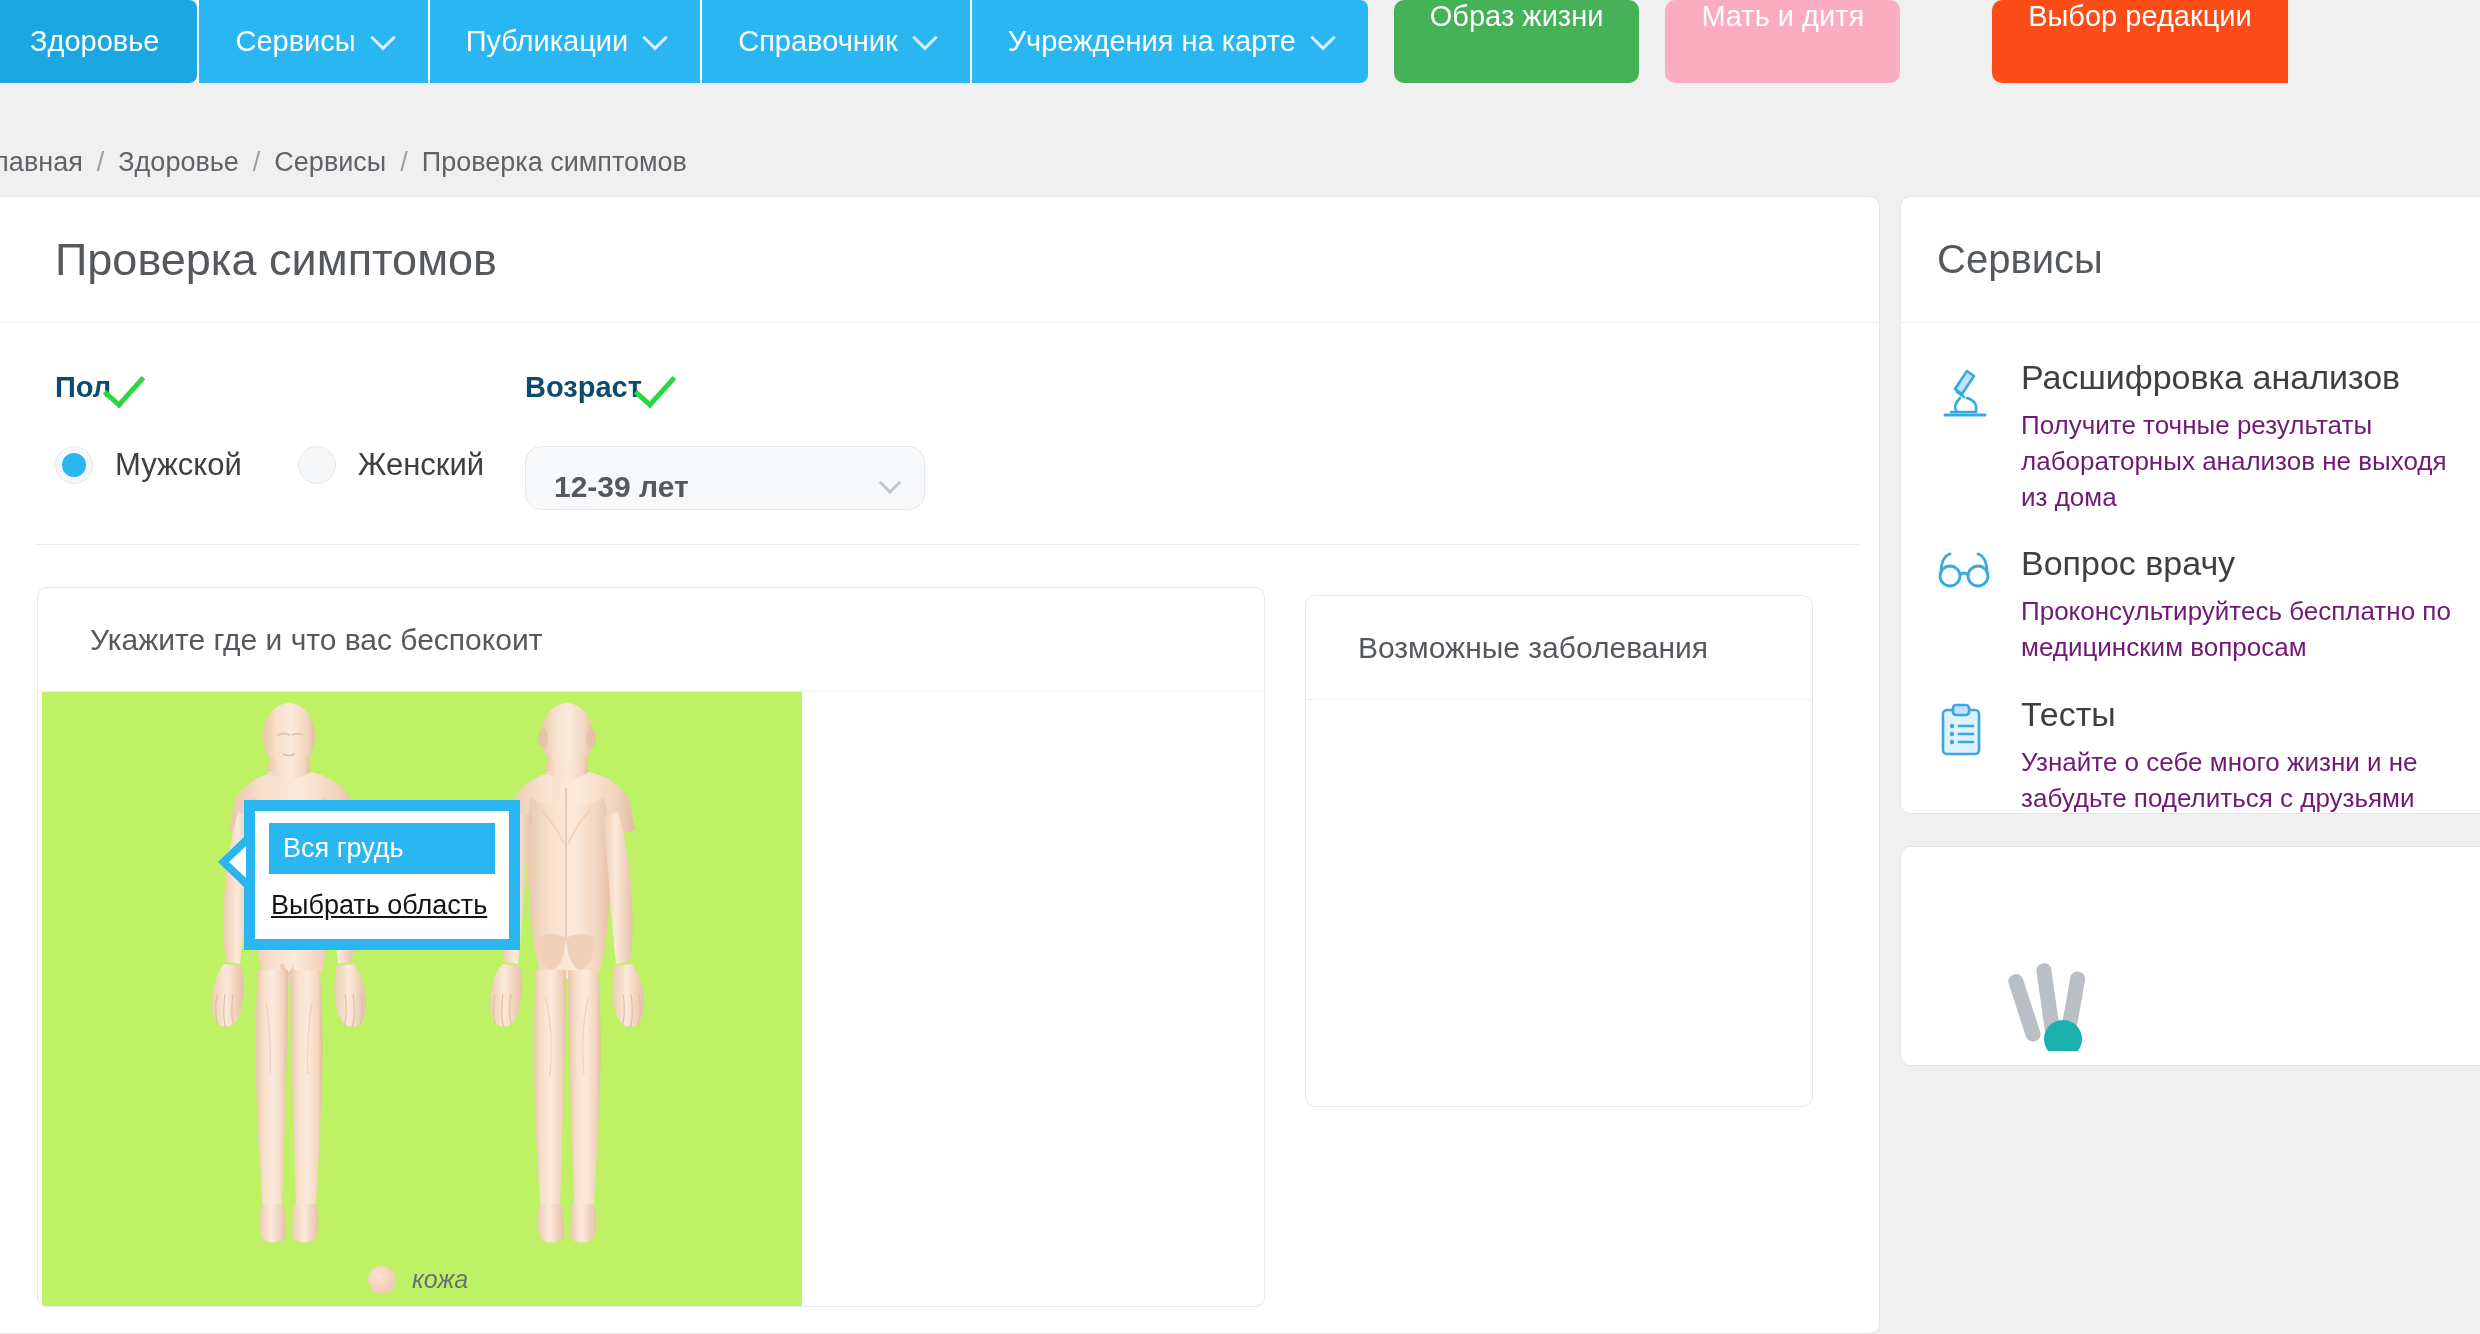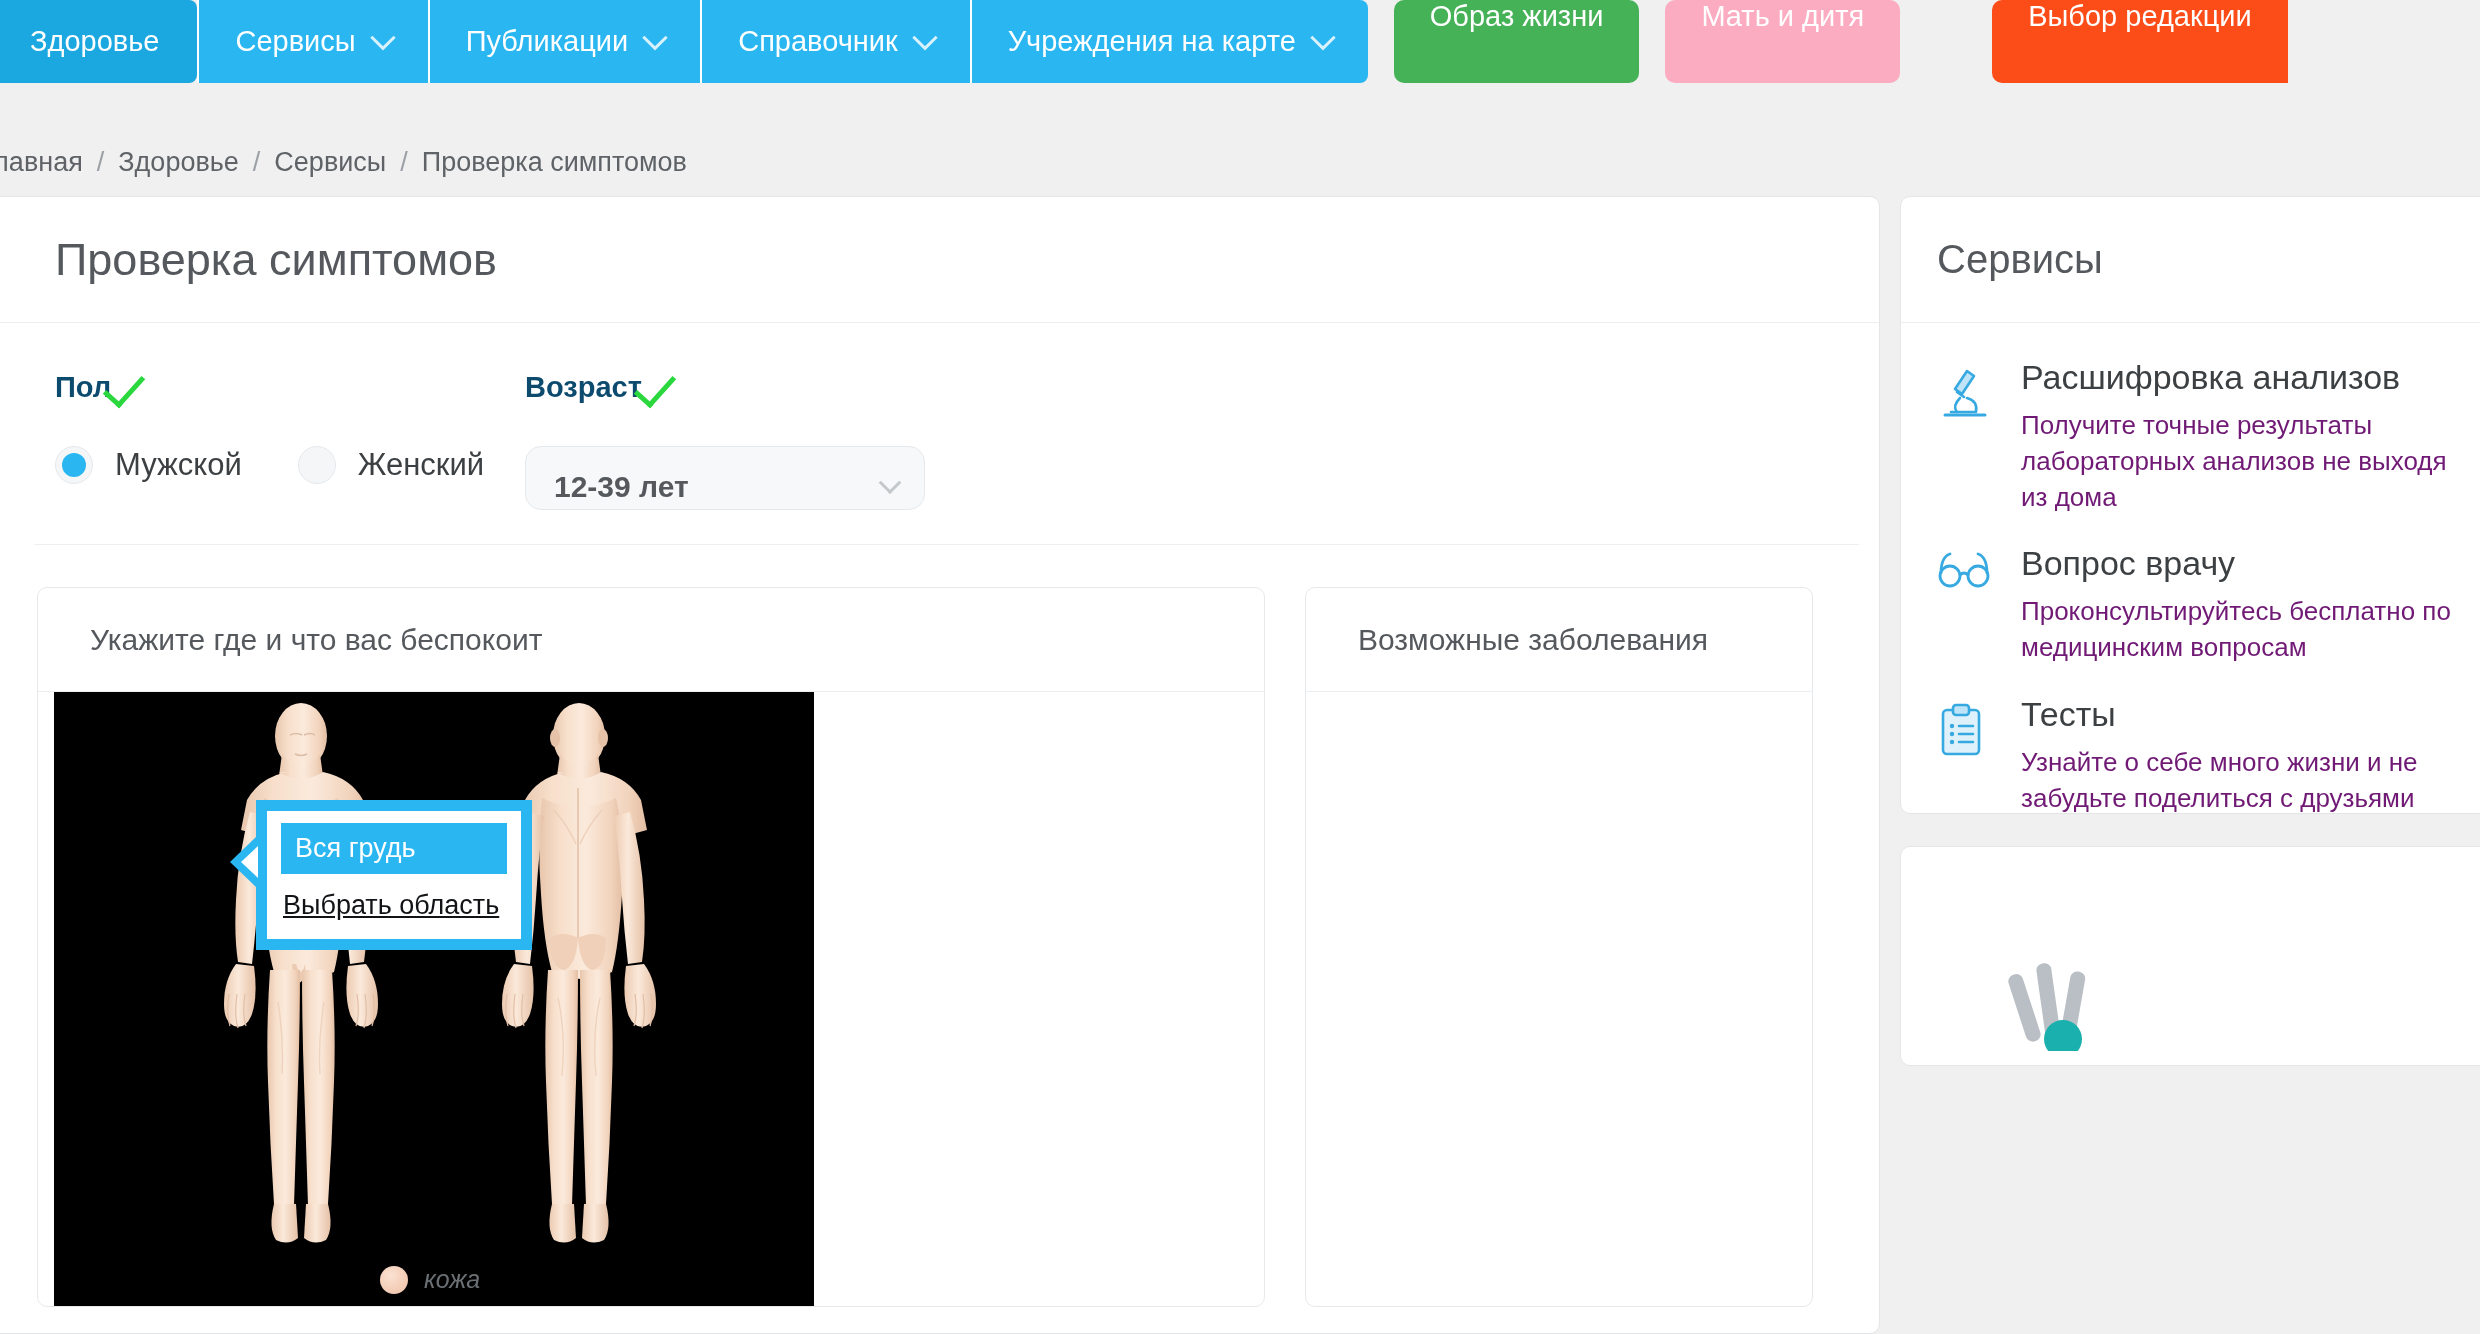--- a/index.html
+++ b/index.html
@@ -153,34 +153,34 @@
   .panels {
     display: flex; gap: 40px;
     padding: 42px 0 0 54px;
   }
   .panel {
     background: #ffffff;
     border: 1px solid #e6e9ec; border-radius: 10px;
     overflow: hidden;
   }
   .panel.body-panel { width: 1228px; height: 720px; }
-  .panel.disease-panel { width: 508px; height: 720px; }
+  .panel.disease-panel { width: 508px; height: 512px; margin-top: 8px; }
   .panel-head {
     height: 104px;
     display: flex; align-items: center;
     border-bottom: 1px solid #eceff1;
     font-size: 30px; color: #55595d;
   }
   .panel.body-panel .panel-head { padding-left: 52px; }
   .panel.disease-panel .panel-head { padding-left: 52px; }
   .panel-body { position: relative; height: 616px; }
   .body-canvas {
-    position: absolute; left: 16px; top: 0;
+    position: absolute; left: 4px; top: 0;
     width: 760px; height: 616px;
-    background: #000000;
+    background: #bef264;
   }
 
   
   .figure { position: absolute; }
   .fig-front { left: 142px; top: 10px; }
   .fig-back  { left: 420px; top: 10px; }
 
   .legend {
     position: absolute; left: 326px; bottom: 14px;
     display: flex; align-items: center; gap: 16px;

